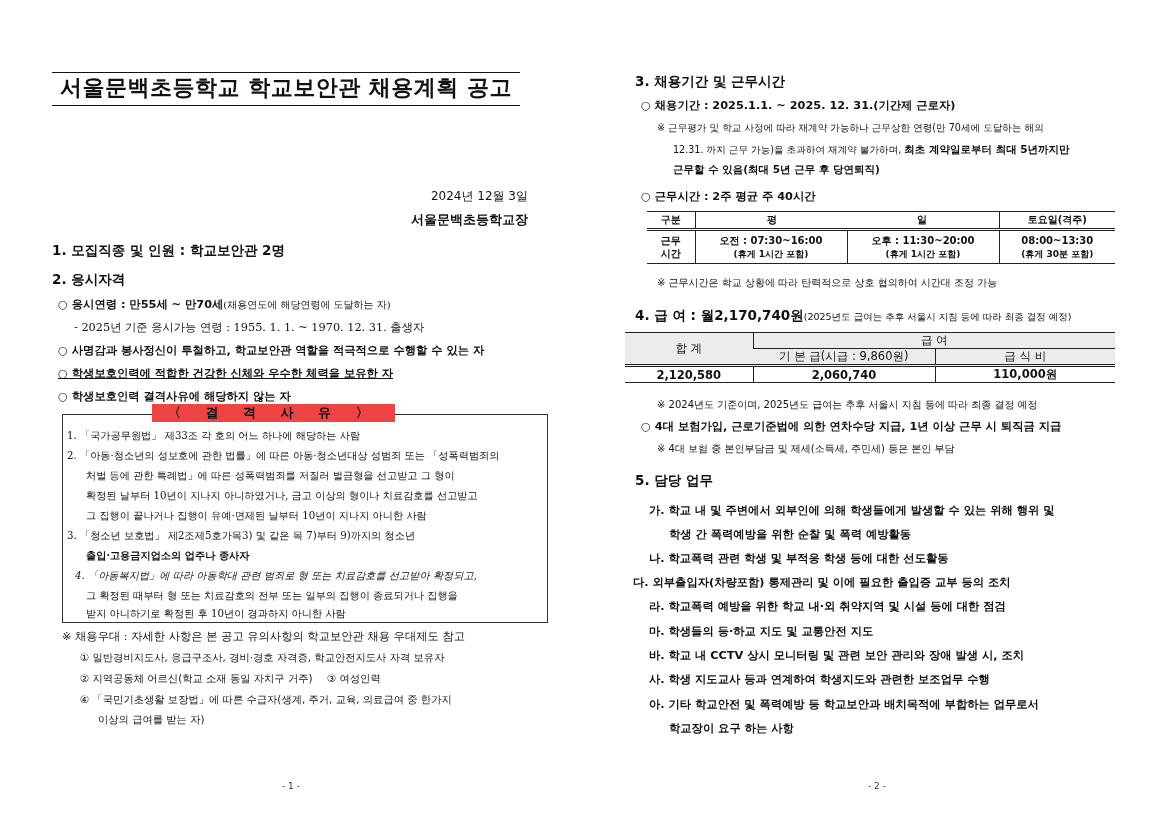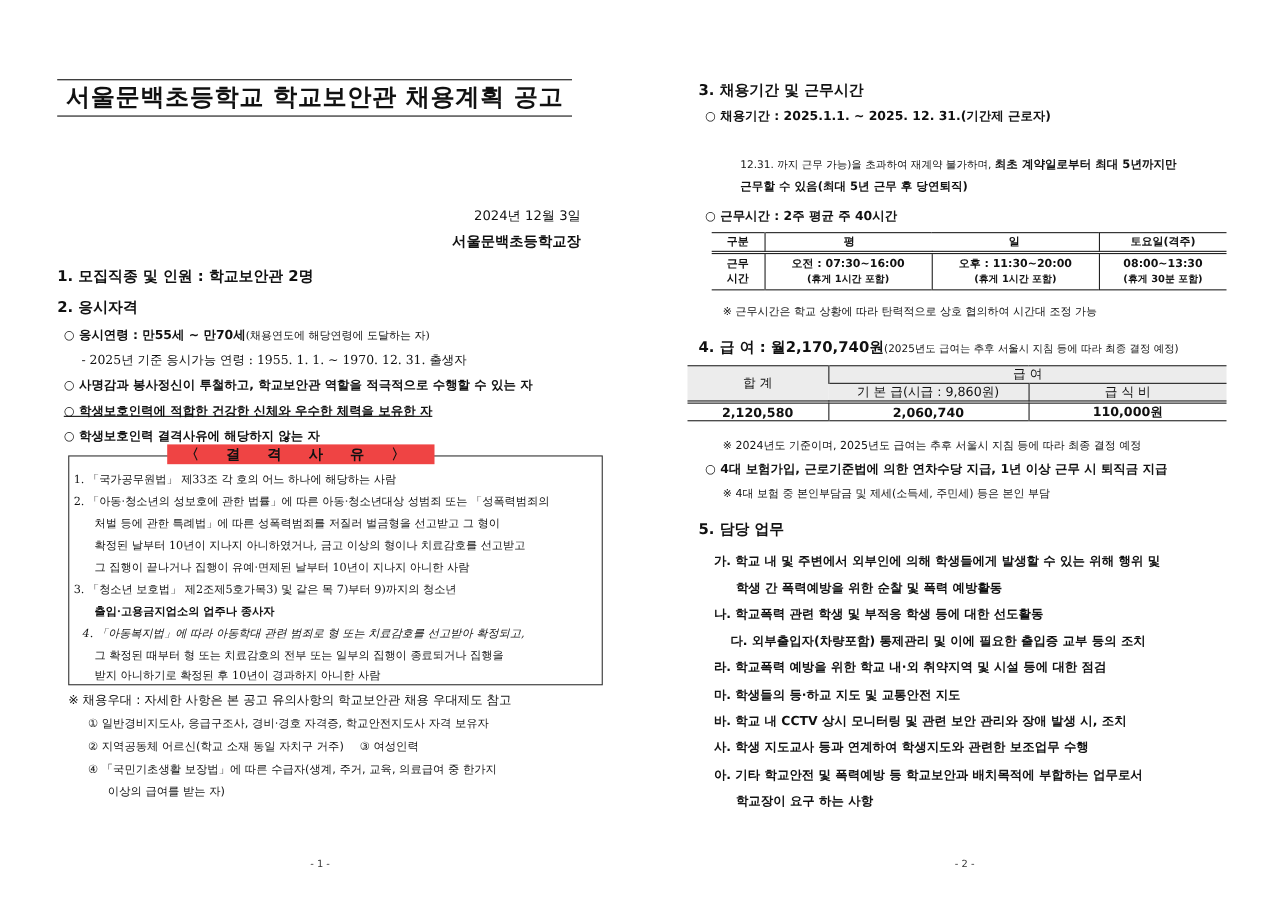--- a/index.html
+++ b/index.html
@@ -88,20 +88,21 @@
   <div class="line" style="left:327px; top:672px; font-size:10.3px;">③ 여성인력</div>
   <div class="line" style="left:80px; top:693px; font-size:10.3px;">④ 「국민기초생활 보장법」에 따른 수급자(생계, 주거, 교육, 의료급여 중 한가지</div>
   <div class="line" style="left:98px; top:713px; font-size:10.3px;">이상의 급여를 받는 자)</div>
 
   <div class="pgnum" style="left:282px;">- 1 -</div>
 </div>
 
 <div class="page" id="page2">
   <div class="h1" style="left:50px; top:73px;">3. 채용기간 및 근무시간</div>
   <div class="line b" style="left:56px; top:98px;">○ 채용기간 : 2025.1.1. ~ 2025. 12. 31.(기간제 근로자)</div>
+  <div class="line" style="left:72px; top:122px; font-size:9.6px;">※ 근무평가 및 학교 사정에 따라 재계약 가능하나 근무상한 연령(만 70세에 도달하는 해의</div>
   <div class="line" style="left:88px; top:143px; font-size:9.6px;">
     <span>12.31. 까지 근무 가능)을 초과하여 재계약 불가하며, </span><b style="font-size:10.5px;">최초 계약일로부터 최대 5년까지만</b>
   </div>
   <div class="line b" style="left:88px; top:163px; font-size:10.5px;">근무할 수 있음(최대 5년 근무 후 당연퇴직)</div>
   <div class="line b" style="left:56px; top:189px;">○ 근무시간 : 2주 평균 주 40시간</div>
 
   <table class="t1">
     <thead>
       <tr>
         <th style="width:48px;">구분</th>
@@ -146,21 +147,21 @@
   </table>
 
   <div class="line" style="left:72px; top:398px; font-size:10px;">※ 2024년도 기준이며, 2025년도 급여는 추후 서울시 지침 등에 따라 최종 결정 예정</div>
   <div class="line b" style="left:56px; top:419px;">○ 4대 보험가입, 근로기준법에 의한 연차수당 지급, 1년 이상 근무 시 퇴직금 지급</div>
   <div class="line" style="left:72px; top:442px; font-size:10px;">※ 4대 보험 중 본인부담금 및 제세(소득세, 주민세) 등은 본인 부담</div>
 
   <div class="h1" style="left:50px; top:472px;">5. 담당 업무</div>
   <div class="line b" style="left:64px; top:503px;">가. 학교 내 및 주변에서 외부인에 의해 학생들에게 발생할 수 있는 위해 행위 및</div>
   <div class="line b" style="left:84px; top:527px;">학생 간 폭력예방을 위한 순찰 및 폭력 예방활동</div>
   <div class="line b" style="left:64px; top:551px;">나. 학교폭력 관련 학생 및 부적응 학생 등에 대한 선도활동</div>
-  <div class="line b" style="left:79px; top:575px;">다. 외부출입자(차량포함) 통제관리 및 이에 필요한 출입증 교부 등의 조치</div>
+  <div class="line b" style="left:48px; top:575px;">다. 외부출입자(차량포함) 통제관리 및 이에 필요한 출입증 교부 등의 조치</div>
   <div class="line b" style="left:64px; top:599px;">라. 학교폭력 예방을 위한 학교 내·외 취약지역 및 시설 등에 대한 점검</div>
   <div class="line b" style="left:64px; top:624px;">마. 학생들의 등·하교 지도 및 교통안전 지도</div>
   <div class="line b" style="left:64px; top:648px;">바. 학교 내 CCTV 상시 모니터링 및 관련 보안 관리와 장애 발생 시, 조치</div>
   <div class="line b" style="left:64px; top:672px;">사. 학생 지도교사 등과 연계하여 학생지도와 관련한 보조업무 수행</div>
   <div class="line b" style="left:64px; top:697px;">아. 기타 학교안전 및 폭력예방 등 학교보안과 배치목적에 부합하는 업무로서</div>
   <div class="line b" style="left:84px; top:721px;">학교장이 요구 하는 사항</div>
 
   <div class="pgnum" style="left:283px;">- 2 -</div>
 </div>
 

